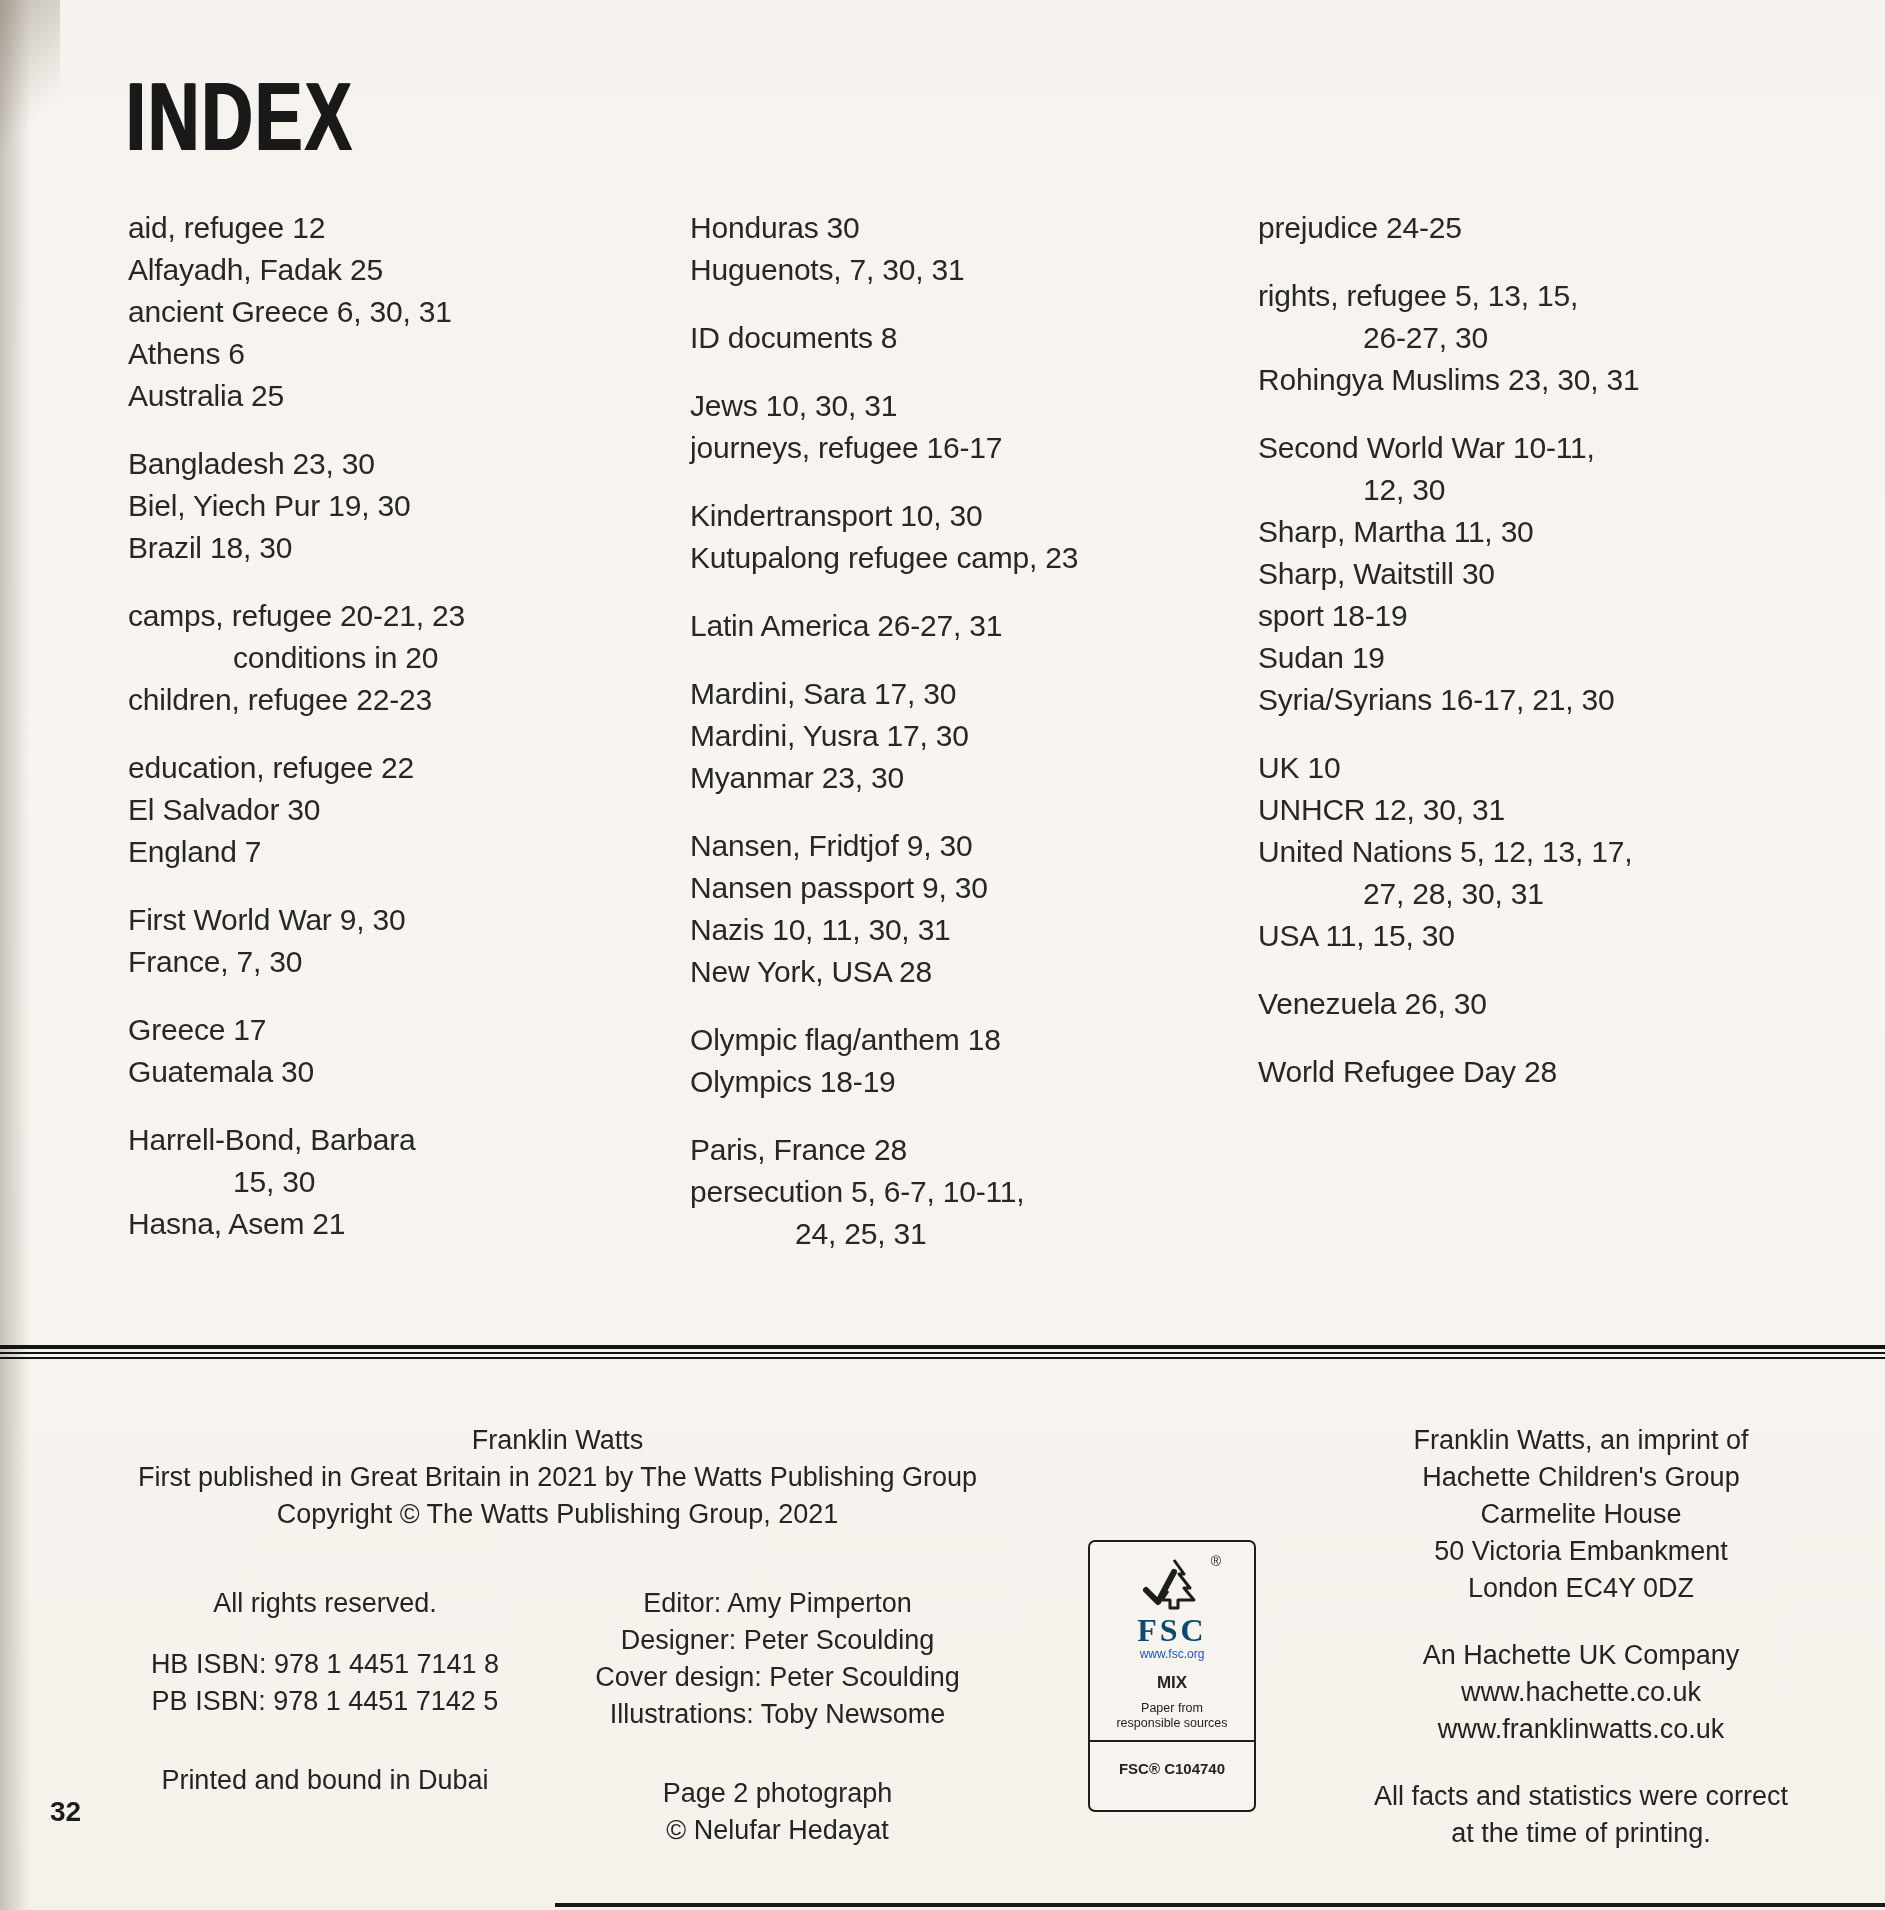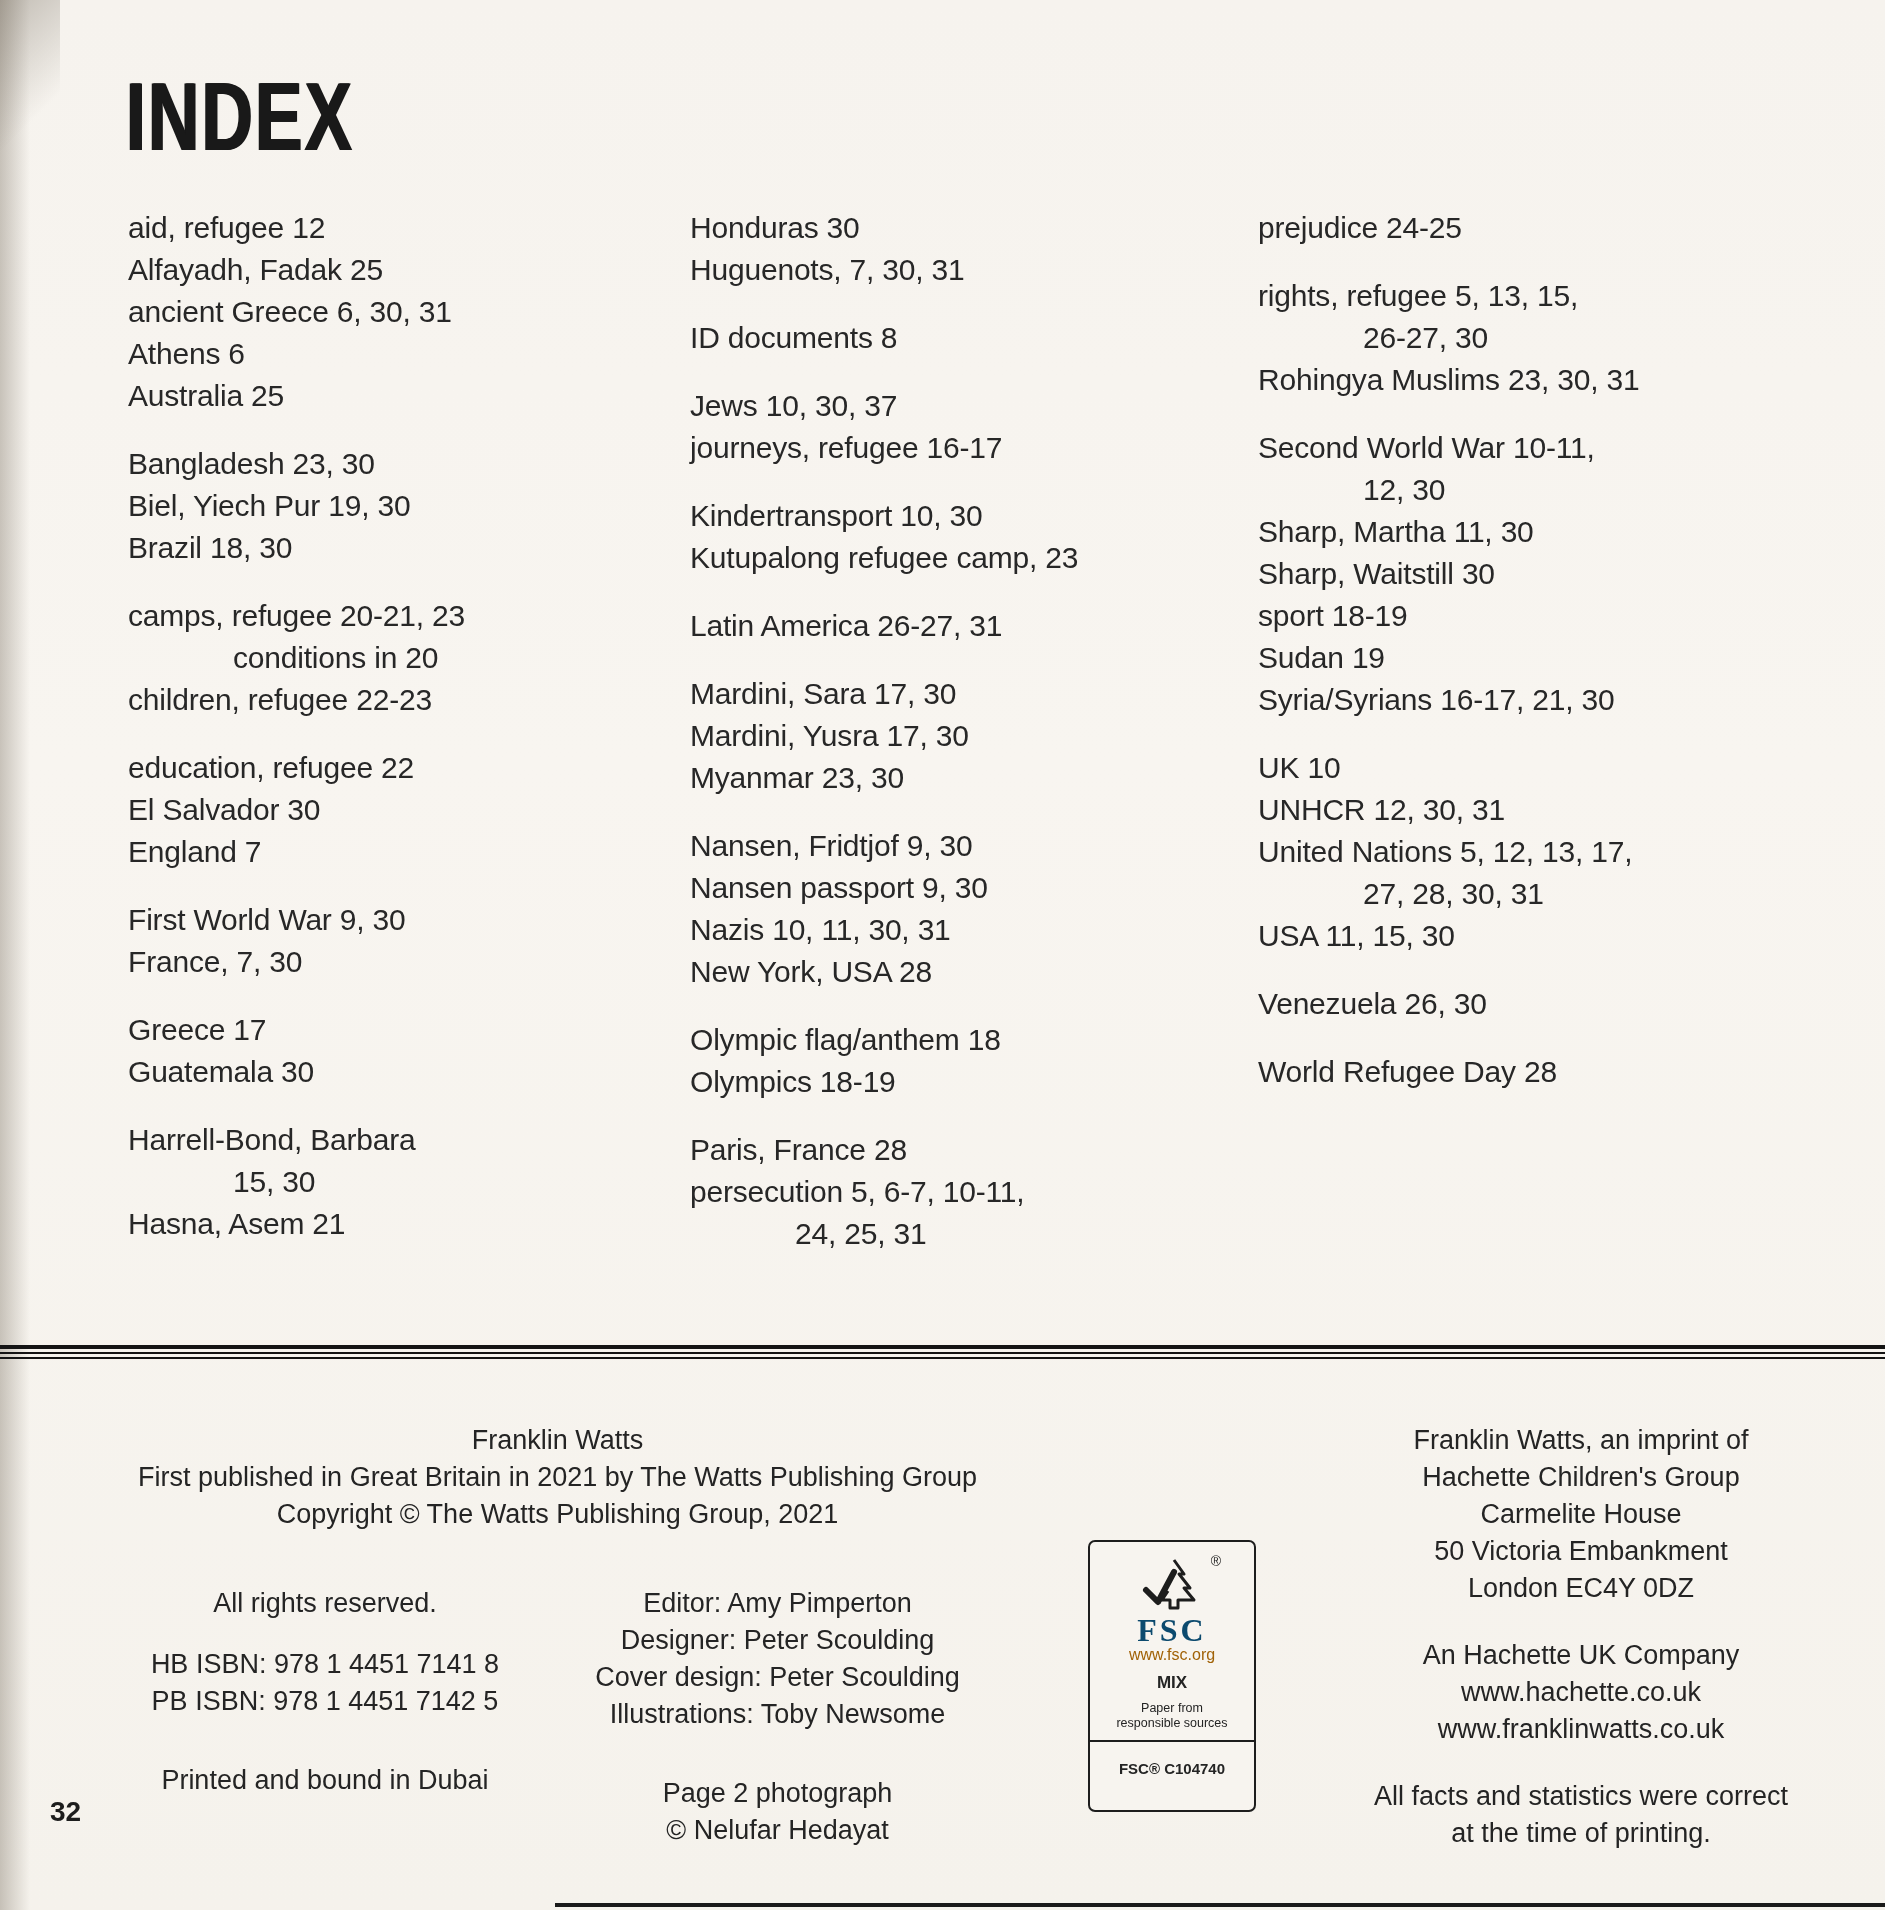--- a/index.html
+++ b/index.html
@@ -104,21 +104,21 @@
   }
   .fsc-logo { height: 62px; }
   .fsc-name {
     font-family: "Liberation Serif", "DejaVu Serif", serif;
     font-weight: bold;
     font-size: 32px;
     line-height: 32px;
     letter-spacing: 3px;
     color: #0c4a6e;
   }
-  .fsc-url { font-size: 16px; line-height: 17px; color: #a16207; }
+  .fsc-url { font-size: 12px; line-height: 17px; color: #1d4ed8; }
   .fsc-mix { font-size: 17px; font-weight: bold; margin-top: 10px; line-height: 20px; }
   .fsc-desc { font-size: 12.5px; line-height: 15px; margin-top: 8px; }
   .fsc-desc .line { white-space: nowrap; }
   .fsc-rule { height: 1.5px; background: #1d1d1d; margin: 9px -6px 8px -6px; }
   .fsc-code { font-size: 15px; font-weight: bold; }
 
   .col-right { flex: 1 1 auto; margin-left: 68px; text-align: center; }
 
   .pagenum {
     position: absolute;
@@ -183,21 +183,21 @@
       </div>
       <div class="index-col c2">
         <div class="index-group">
           <div class="index-entry">Honduras 30</div>
           <div class="index-entry">Huguenots, 7, 30, 31</div>
         </div>
         <div class="index-group">
           <div class="index-entry">ID documents 8</div>
         </div>
         <div class="index-group">
-          <div class="index-entry">Jews 10, 30, 37</div>
+          <div class="index-entry">Jews 10, 30, 31</div>
           <div class="index-entry">journeys, refugee 16-17</div>
         </div>
         <div class="index-group">
           <div class="index-entry">Kindertransport 10, 30</div>
           <div class="index-entry">Kutupalong refugee camp, 23</div>
         </div>
         <div class="index-group">
           <div class="index-entry">Latin America 26-27, 31</div>
         </div>
         <div class="index-group">

